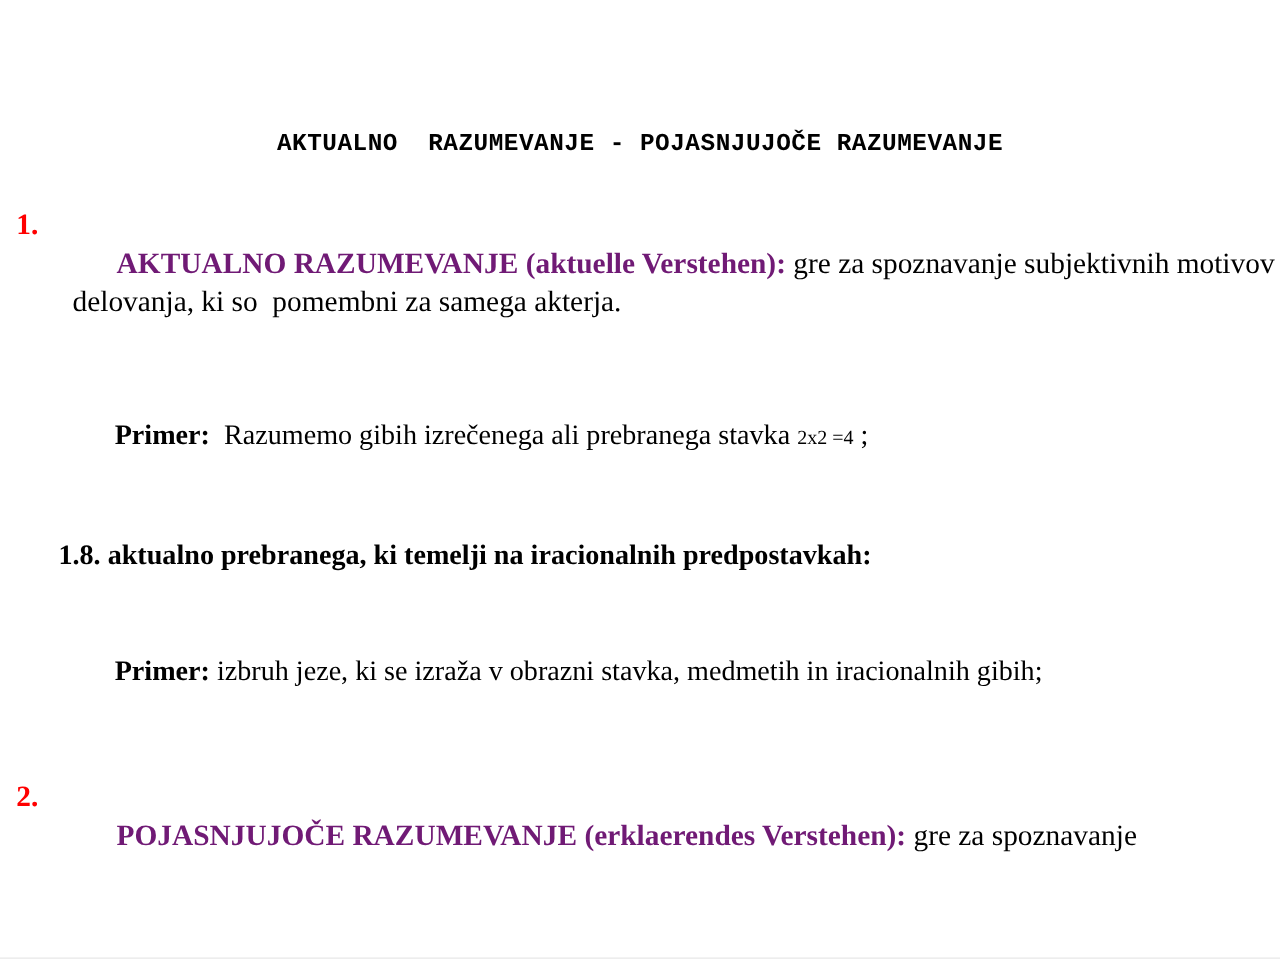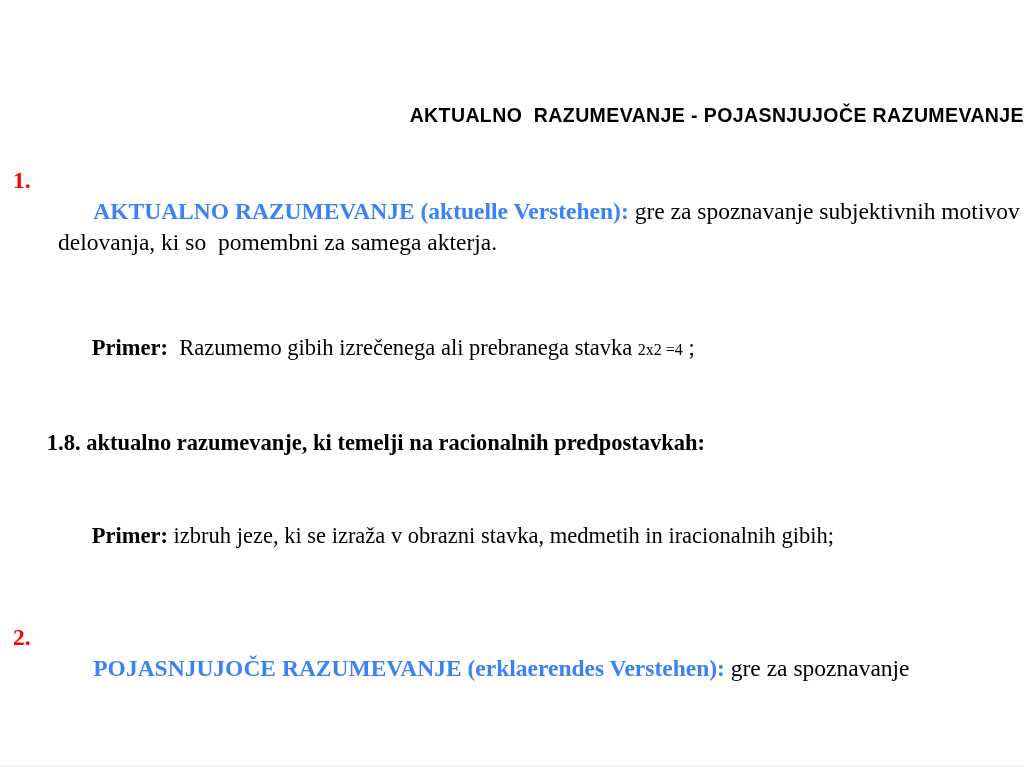--- a/index.html
+++ b/index.html
@@ -26,22 +26,22 @@
     box-sizing: border-box;
     border-bottom: 1px solid #e8e8e8;
   }
 
   
   .slide-title {
     position: absolute;
     left: 0;
     top: 104px;
     width: 1024px;
-    text-align: right;
-    font-family: Liberation Sans, sans-serif;
+    text-align: center;
+    font-family: Liberation Mono, monospace;
     font-weight: bold;
     font-size: 19.5px;
     letter-spacing: 0.4px;
     color: #000000;
     white-space: pre;
   }
 
   
   .body-area {
     position: absolute;
@@ -64,21 +64,21 @@
     line-height: 31px;
   }
   .numbered .num {
     position: absolute;
     left: 13px;
     top: 0;
     font-weight: bold;
     color: #ff0000;
   }
   .red-bold {
-    color: #3b82f6;
+    color: #701a75;
     font-weight: bold;
     margin-top: 48px;
   }
   .blk {
     color: #000000;
     font-weight: normal;
   }
 
   
   .sub {
@@ -125,21 +125,21 @@
     </div>
 
     <div class="spacer-sm"></div>
 
 
     <div class="line primer">
       <span class="lbl">Primer:</span><span>  Razumemo gibih izrečenega ali prebranega stavka </span><span class="math">2x2 =4</span><span> ;</span>
     </div>
 
     <div class="line sub">
-      <span class="subnum">1.8.</span><span> aktualno razumevanje, ki temelji na racionalnih predpostavkah:</span>
+      <span class="subnum">1.8.</span><span> aktualno prebranega, ki temelji na iracionalnih predpostavkah:</span>
     </div>
 
     <div class="line primer">
       <span class="lbl">Primer:</span><span> izbruh jeze, ki se izraža v obrazni stavka, medmetih in iracionalnih gibih;</span>
     </div>
 
     <div class="spacer-lg"></div>
 
     <div class="line numbered">
       <span class="num">2.</span><span class="red-bold">POJASNJUJOČE RAZUMEVANJE (erklaerendes Verstehen):</span><span class="blk"> gre za spoznavanje</span>

